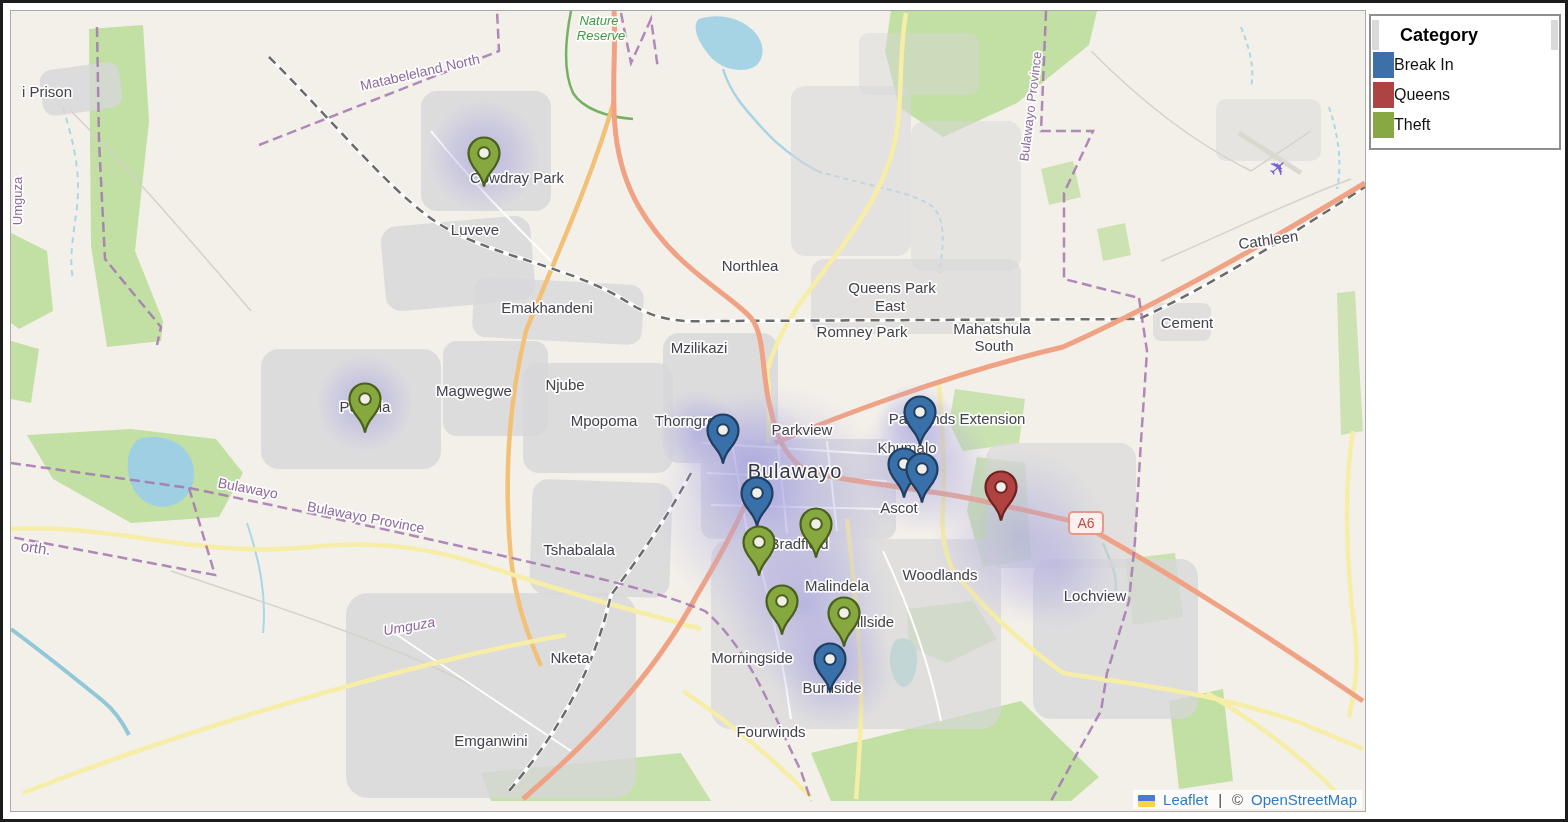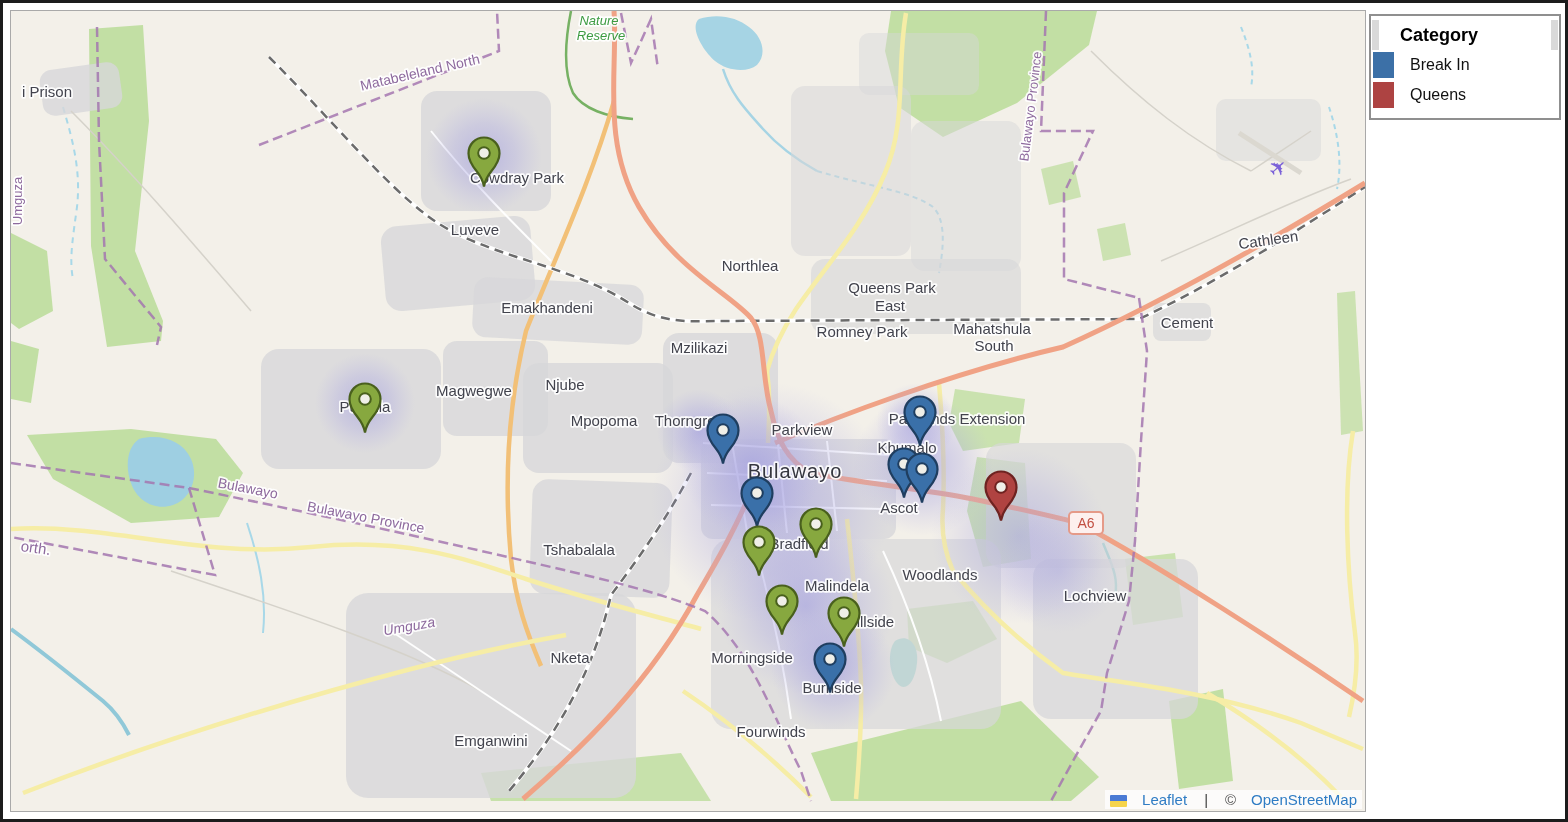--- a/index.html
+++ b/index.html
@@ -10,23 +10,23 @@
   .halo{paint-order:stroke;stroke:#ffffff;stroke-width:3.5px;stroke-opacity:.88;stroke-linejoin:round;}
   
   .legend{position:absolute;left:1366px;top:11px;width:192px;background:#fff;border:2px solid #8f8f8f;box-sizing:border-box;padding:4px 0 8px 0;}
   .legend-header{position:relative;height:30px;display:flex;align-items:center;}
   .legend-header .bar{position:absolute;top:0;width:7px;height:30px;background:#d9d9d9;}
   .legend-header .bar.left{left:1px;}
   .legend-header .bar.right{right:1px;}
   .legend-title{font-size:18px;font-weight:bold;color:#000;margin-left:29px;}
   .legend-row{display:flex;align-items:center;height:30px;}
   .legend-swatch{width:21px;height:26px;margin-left:2px;flex:0 0 21px;}
-  .legend-label{font-size:16px;color:#111;margin-left:16px;}
+  .legend-label{font-size:16px;color:#111;margin-left:0;}
   
-  .attrib{position:absolute;right:3px;bottom:2px;background:rgba(255,255,255,.75);padding:1px 5px;font-size:15px;color:#333;display:flex;align-items:center;gap:15px;}
+  .attrib{position:absolute;right:3px;bottom:2px;background:rgba(255,255,255,.75);padding:1px 5px;font-size:15px;color:#333;display:flex;align-items:center;gap:8px;}
   .attrib a{text-decoration:none;}
   .lnk{color:#2f7cc4;}
   .sep{color:#444;margin:0 2px;}
   .copy{color:#555;}
   .flag{display:inline-block;width:17px;height:12px;border-radius:1px;overflow:hidden;position:relative;top:1px;}
   .flag .t{height:6px;background:#4a7ad4;}
   .flag .b{height:6px;background:#f6d44a;}
 </style>
 </head>
 <body>
@@ -305,16 +305,20 @@
     </div>
     <div id="legend-items">
         <div class="legend-row">
           <span class="legend-swatch" style="background: rgb(60, 112, 167);"></span>
           <span class="legend-label">Break In</span>
         </div>
         <div class="legend-row">
           <span class="legend-swatch" style="background: rgb(173, 67, 66);"></span>
           <span class="legend-label">Queens</span>
         </div>
+        <div class="legend-row">
+          <span class="legend-swatch" style="background: rgb(135, 168, 67);"></span>
+          <span class="legend-label">Theft</span>
+        </div>
       </div>
   </div>
 
 </div>
 
 </body></html>

